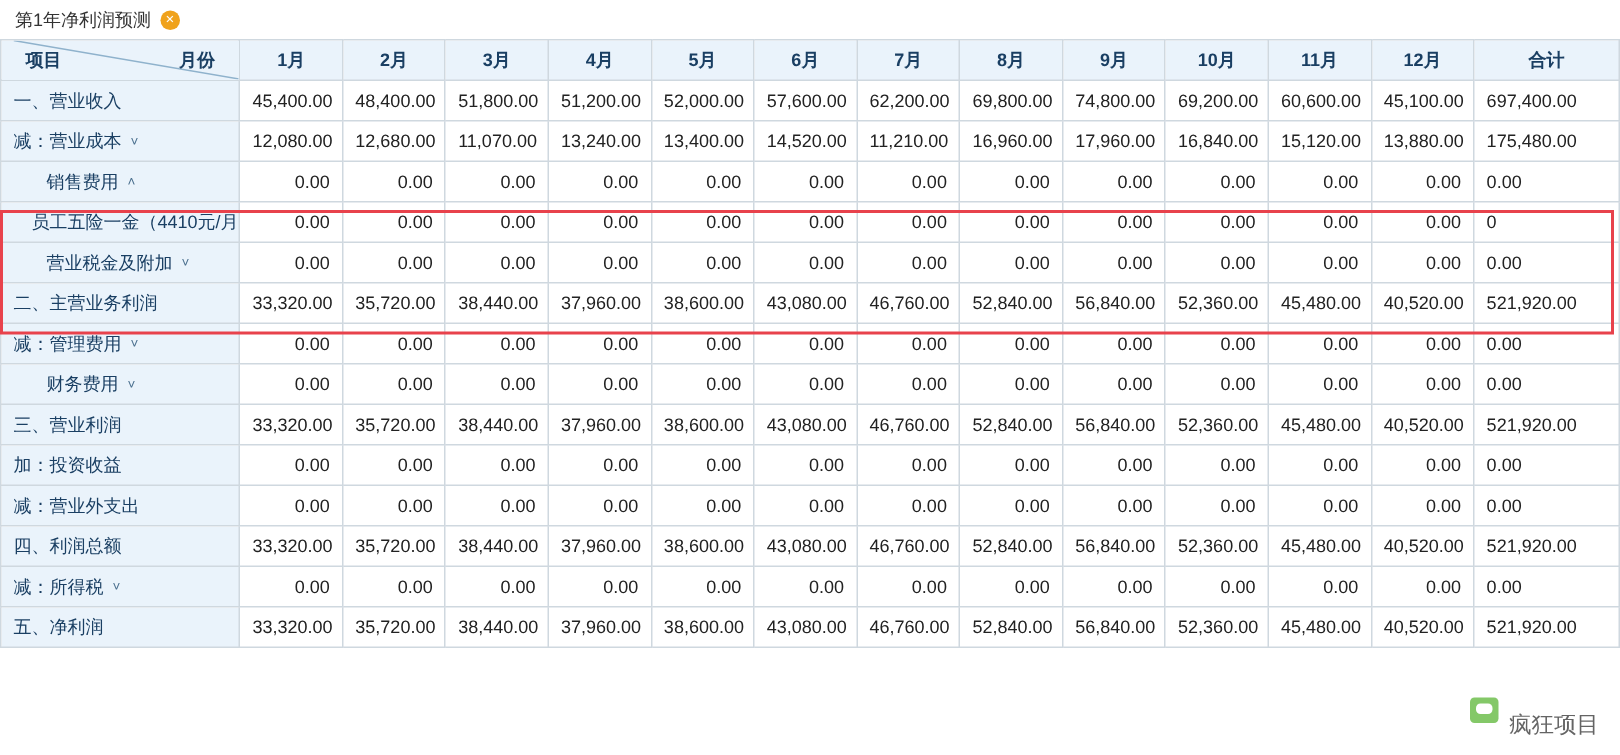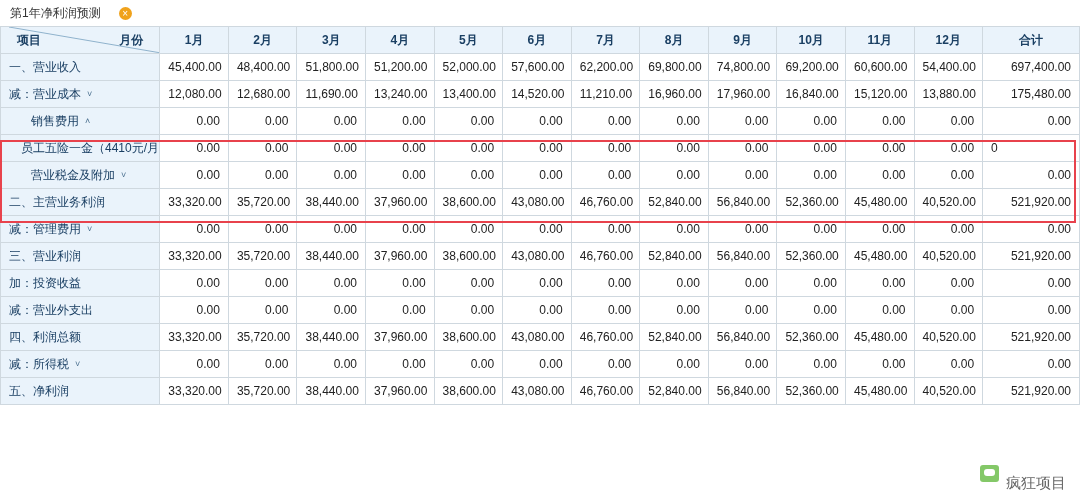--- a/index.html
+++ b/index.html
@@ -25,21 +25,21 @@
     height: 26px;
     background: #ffffff;
     display: flex;
     align-items: center;
     padding-left: 6px;
     box-sizing: border-box;
   }
   .tab {
     display: flex;
     align-items: center;
-    gap: 18px;
+    gap: 6px;
     font-size: 12px;
     color: #333;
     padding: 2px 4px;
     cursor: pointer;
   }
   .tab-close {
     width: 13px;
     height: 13px;
     border-radius: 50%;
     background: #f0a21b;
@@ -106,21 +106,20 @@
     background: #eaf3fb;
     color: #1a3f63;
     text-align: left;
   }
   td.num {
     text-align: right;
     background: #ffffff;
     color: #222;
   }
   td.total {
-    text-align: right;
     background: #ffffff;
     color: #222;
     font-weight: normal;
   }
   th.col-total { width: 96px; }
   th.col-m { width: 68px; }
 
   .item-text { display: inline-block; }
   .indent-1 { padding-left: 0px; }
   .indent-2 { padding-left: 22px; }
@@ -222,28 +221,28 @@
             <td class="num">48,400.00</td>
             <td class="num">51,800.00</td>
             <td class="num">51,200.00</td>
             <td class="num">52,000.00</td>
             <td class="num">57,600.00</td>
             <td class="num">62,200.00</td>
             <td class="num">69,800.00</td>
             <td class="num">74,800.00</td>
             <td class="num">69,200.00</td>
             <td class="num">60,600.00</td>
-            <td class="num">54,400.00</td>
+            <td class="num">45,100.00</td>
             <td class="total">697,400.00</td>
           </tr>
           <tr>
             <td class="cell-item"><span class="item-text indent-1">减：营业成本</span><span class="caret">˅</span></td>
             <td class="num">12,080.00</td>
             <td class="num">12,680.00</td>
-            <td class="num">11,690.00</td>
+            <td class="num">11,070.00</td>
             <td class="num">13,240.00</td>
             <td class="num">13,400.00</td>
             <td class="num">14,520.00</td>
             <td class="num">11,210.00</td>
             <td class="num">16,960.00</td>
             <td class="num">17,960.00</td>
             <td class="num">16,840.00</td>
             <td class="num">15,120.00</td>
             <td class="num">13,880.00</td>
             <td class="total">175,480.00</td>
@@ -322,20 +321,36 @@
             <td class="num">0.00</td>
             <td class="num">0.00</td>
             <td class="num">0.00</td>
             <td class="num">0.00</td>
             <td class="num">0.00</td>
             <td class="num">0.00</td>
             <td class="num">0.00</td>
             <td class="total">0.00</td>
           </tr>
           <tr>
+            <td class="cell-item"><span class="item-text indent-2">财务费用</span><span class="caret">˅</span></td>
+            <td class="num">0.00</td>
+            <td class="num">0.00</td>
+            <td class="num">0.00</td>
+            <td class="num">0.00</td>
+            <td class="num">0.00</td>
+            <td class="num">0.00</td>
+            <td class="num">0.00</td>
+            <td class="num">0.00</td>
+            <td class="num">0.00</td>
+            <td class="num">0.00</td>
+            <td class="num">0.00</td>
+            <td class="num">0.00</td>
+            <td class="total">0.00</td>
+          </tr>
+          <tr>
             <td class="cell-item"><span class="item-text indent-1">三、营业利润</span></td>
             <td class="num">33,320.00</td>
             <td class="num">35,720.00</td>
             <td class="num">38,440.00</td>
             <td class="num">37,960.00</td>
             <td class="num">38,600.00</td>
             <td class="num">43,080.00</td>
             <td class="num">46,760.00</td>
             <td class="num">52,840.00</td>
             <td class="num">56,840.00</td>

